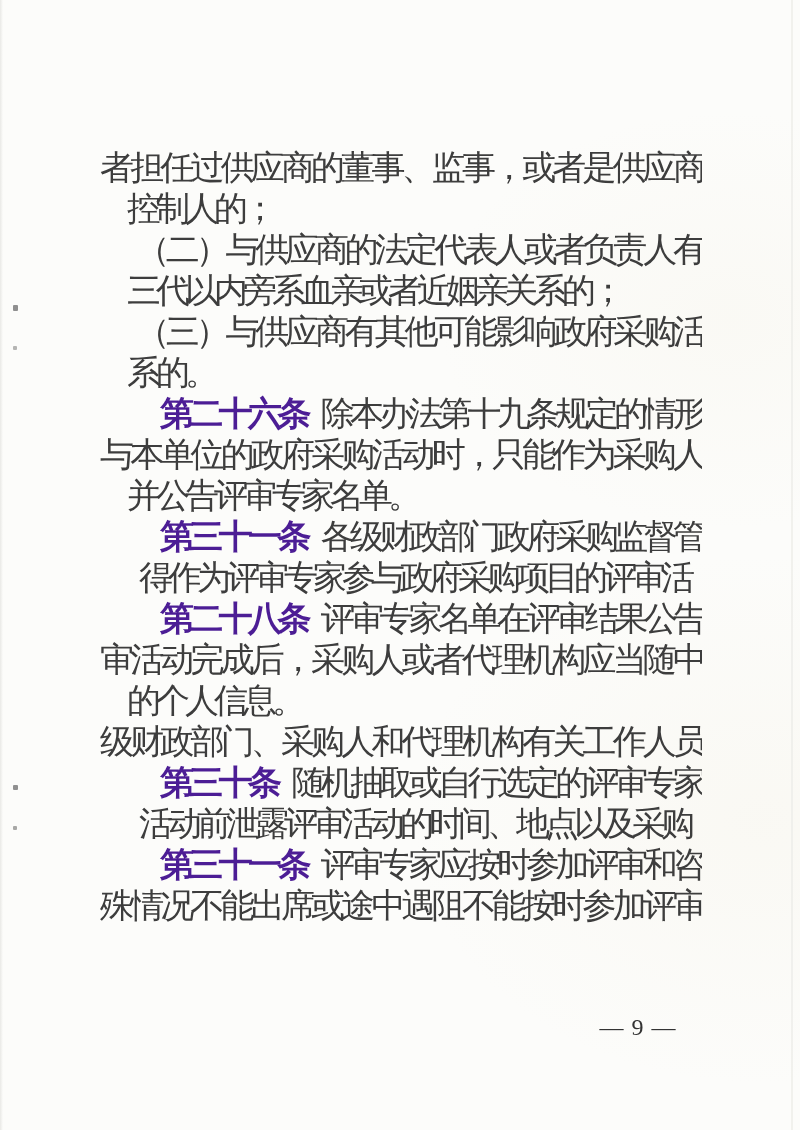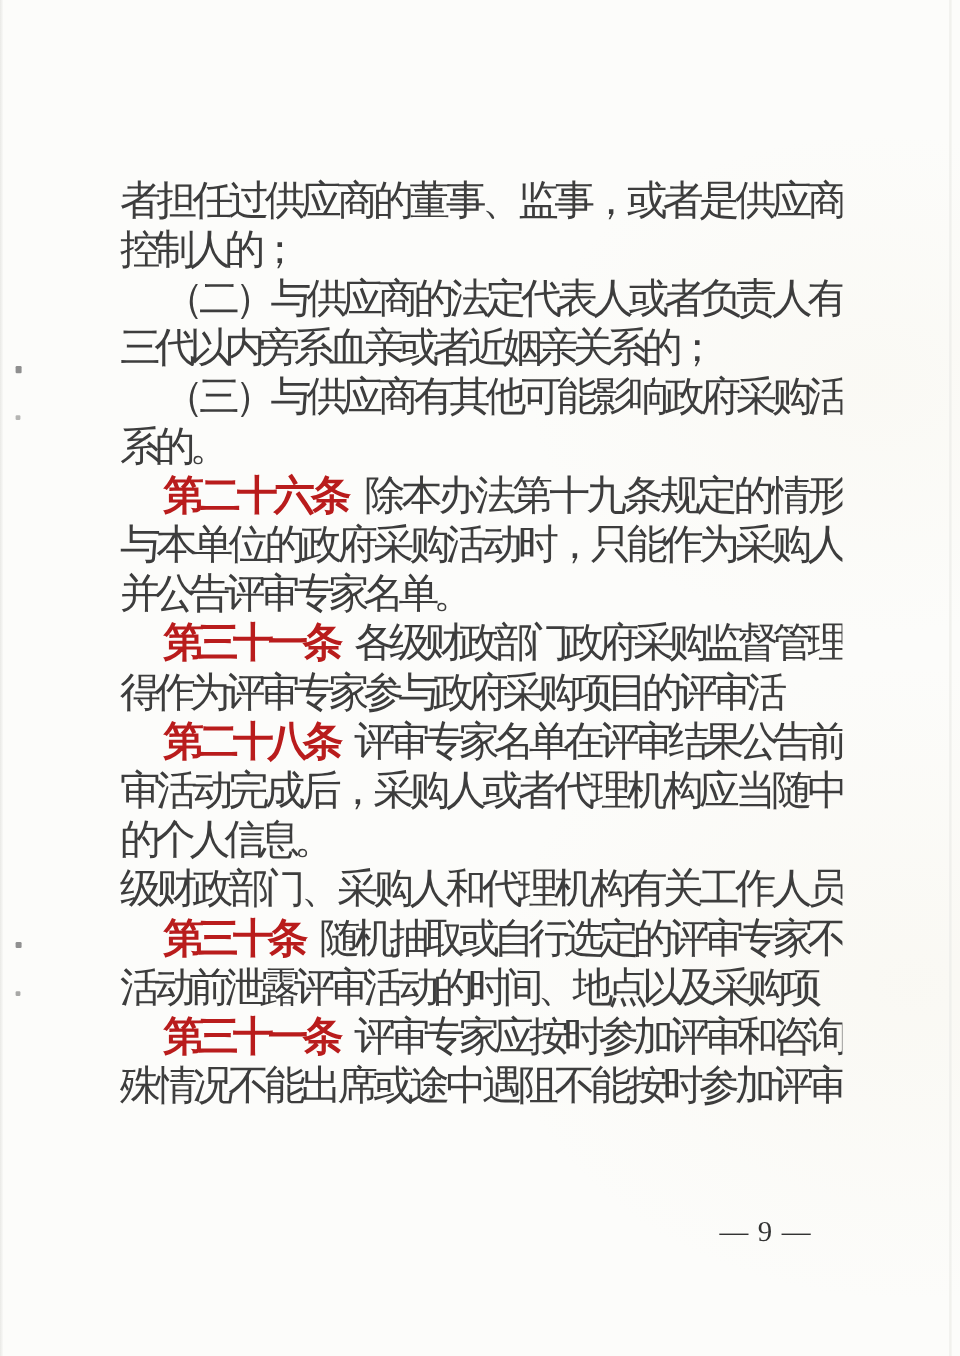--- a/index.html
+++ b/index.html
@@ -51,30 +51,32 @@
     line-height: 41px;
     font-size: 34px;
     letter-spacing: -5px;
     color: #3d3d3d;
     text-align: justify;
     text-align-last: justify;
     overflow: hidden;
     white-space: normal;
   }
   .line.short {
-    text-align: left;
+    text-align: center;
     text-align-last: left;
+    margin-left: 27px;
   }
   .line.indent {
     padding-left: 36px;
   }
   .head {
     font-weight: 700;
-    color: #b91c1c;
+    color: #4c1d95;
     margin-right: 14px;
+    margin-left: 24px;
   }
   .pagenum {
     position: absolute;
     left: 592px;
     top: 1012px;
     width: 92px;
     height: 30px;
     line-height: 30px;
     text-align: center;
     font-size: 24px;

